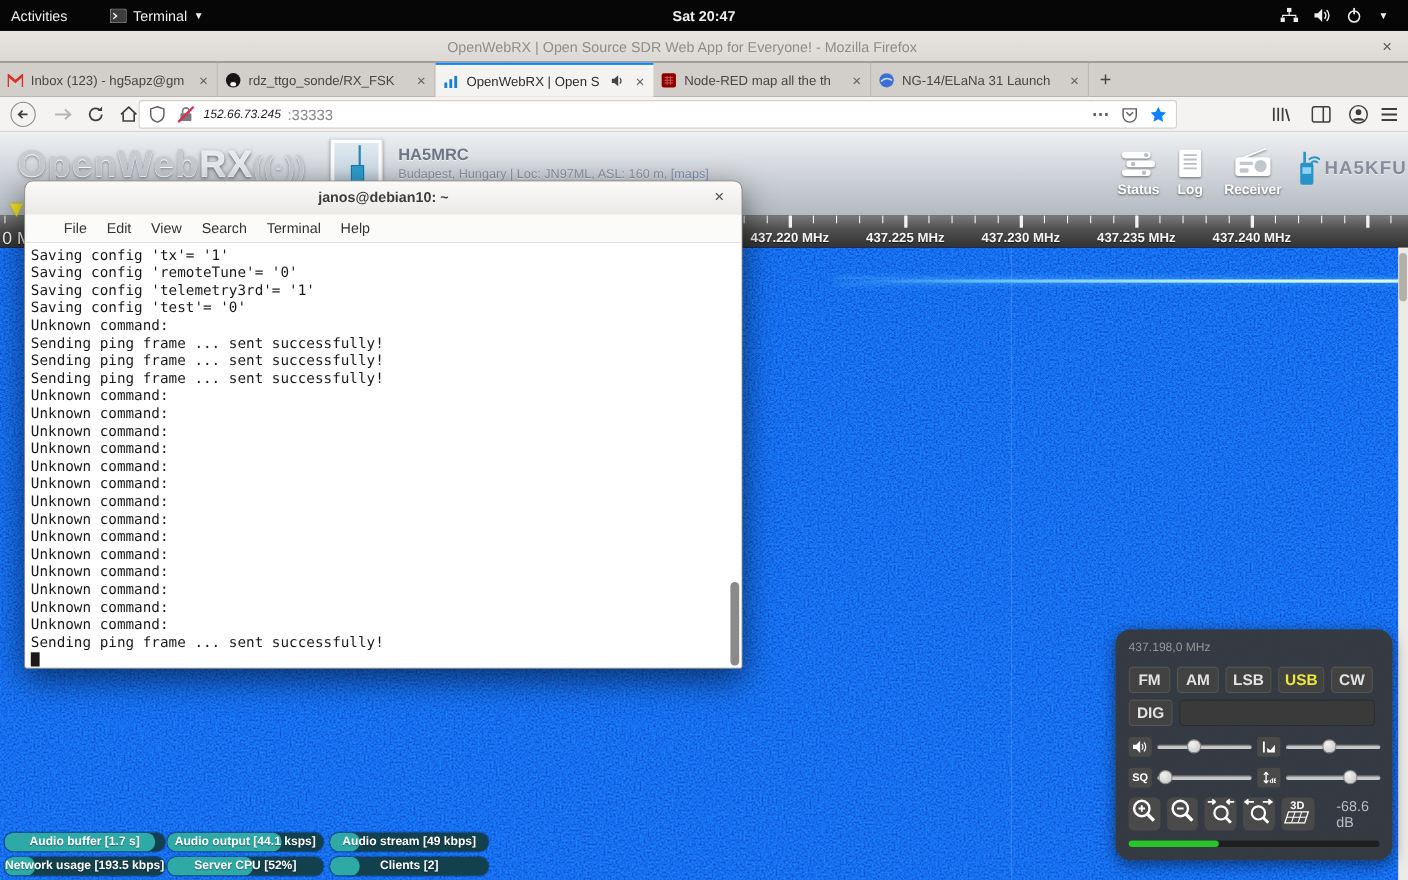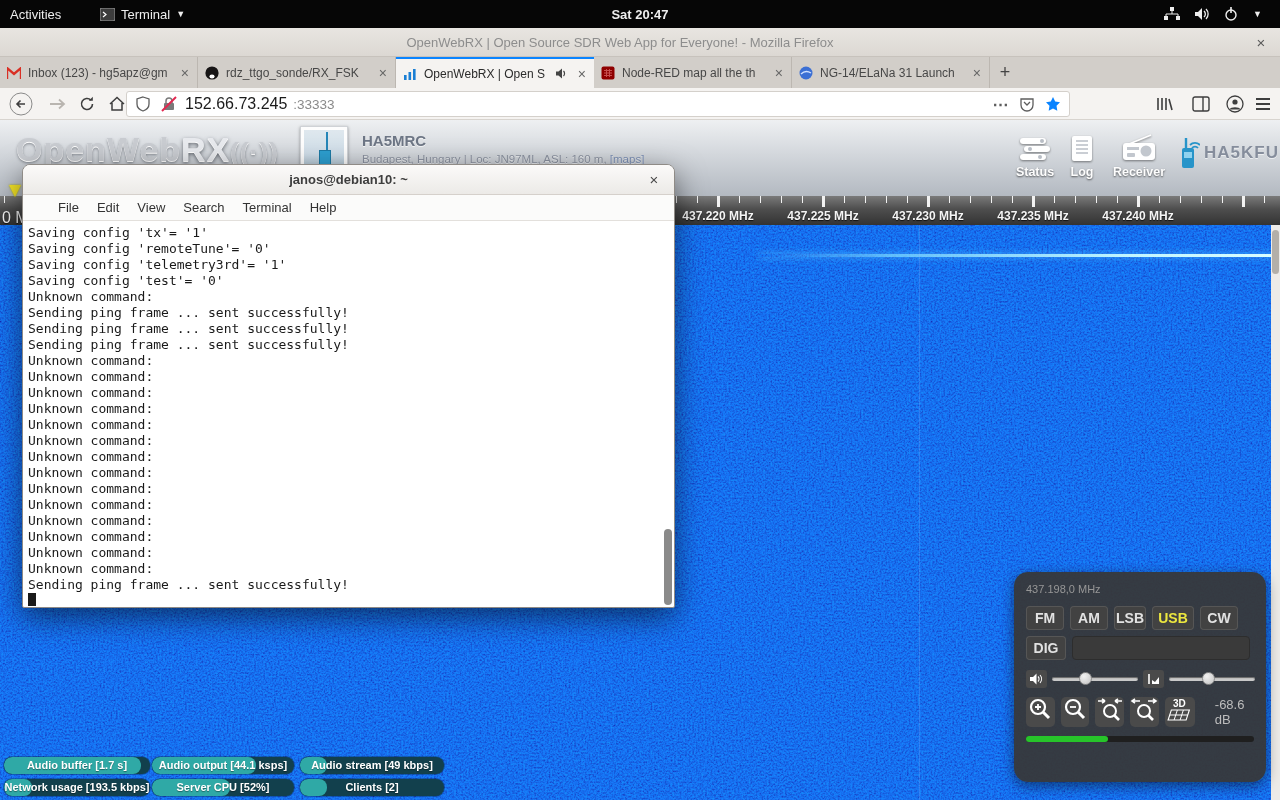--- a/index.html
+++ b/index.html
@@ -19,21 +19,21 @@
   .tab { position:relative; width:198px; height:31px; display:flex; align-items:center; padding:0 6px; gap:6px; color:#474747; font-size:12px; border-right:1px solid #bcb7b1; overflow:hidden; }
   .tab.active { background:#f5f3f1; border-top:2px solid #0a84ff; color:#2b2b2b; border-right:none; }
   .tab .lbl { flex:1; white-space:nowrap; overflow:hidden; }
   .tab .x { color:#666; font-size:14px; padding:0 2px; }
   .tab .fav { width:16px; height:16px; display:inline-flex; align-items:center; justify-content:center; flex:none; }
   #newtab { width:30px; display:flex; align-items:center; justify-content:center; color:#444; font-size:18px; }
 
   #navbar { position:absolute; left:0; top:88px; width:1280px; height:32px; background:#f5f3f1; border-bottom:1px solid #d8d4cf; z-index:5; }
   .navbtn { position:absolute; top:3px; width:26px; height:26px; display:flex; align-items:center; justify-content:center; color:#3e3e3e; }
   #urlbar { position:absolute; left:126px; top:3px; width:944px; height:26px; background:#fff; border:1px solid #d4d0cb; border-radius:3px; display:flex; align-items:center; padding:0 6px; gap:6px; }
-  #urlbar .host { color:#1b1b1b; font-size:16px; }
+  #urlbar .host { color:#1b1b1b; font-size:11px;font-style:italic; }
   #urlbar .port { color:#8a8a8a; font-size:13.5px; }
   #urlbar .spacer { flex:1; }
   .uicon { display:inline-flex; align-items:center; justify-content:center; width:20px; height:20px; }
 
   
   #owrx-header { position:absolute; left:0; top:120px; width:1280px; height:76px; background:linear-gradient(180deg,#eef0f2 0%,#d3d7dc 45%,#b3b9c1 100%); z-index:4; }
   #owrx-logo { position:absolute; left:16px; top:10px; font-size:34px; font-weight:bold; letter-spacing:1px;
                color:#c9ccd1; text-shadow:0 1px 0 #fff, 0 2px 3px rgba(60,65,75,.55); }
   #owrx-logo .rx { color:#e8eaee; text-shadow:0 1px 0 #fff, 0 2px 4px rgba(40,45,55,.75); }
   #owrx-logo .waves { font-size:26px; color:#c9ccd1; }
@@ -492,21 +492,21 @@
 <span id="term-cursor"></span></div>
     <div id="term-scroll"></div>
   </div>
 </div>
 
 <div id="panel">
   <div id="freq-sub">437.198,0 MHz</div>
   <div id="modes-row1">
       <div class="mode-btn" style="width: 38px;">FM</div>
       <div class="mode-btn" style="width: 38px;">AM</div>
-      <div class="mode-btn" style="width: 32px;">LSB</div>
+      <div class="mode-btn" style="width: 42px;">LSB</div>
       <div class="mode-btn active" style="width: 42px;">USB</div>
       <div class="mode-btn" style="width: 38px;">CW</div>
     </div>
   <div id="modes-row2">
     <div class="mode-btn" style="width:40px;">DIG</div>
     <div id="dig-select"></div>
   </div>
 
   <div class="sl-row">
     <div class="sl-btn">
@@ -524,20 +524,37 @@
           <line x1="2" y1="1" x2="2" y2="11" stroke="#fff" stroke-width="1.6"></line>
           <path d="M5 11V7l3 2 4-5v7z" fill="#fff"></path>
         </svg>
     </div>
     <div class="slider">
         <div class="track"></div>
         <div class="thumb" style="left: calc(45% - 6px);"></div>
       </div>
   </div>
 
+  <div class="sl-row">
+    <div class="sl-btn">SQ</div>
+    <div class="slider">
+        <div class="track"></div>
+        <div class="thumb" style="left: calc(8% - 6px);"></div>
+      </div>
+    <div class="sl-btn">
+      <svg width="13" height="12">
+          <path d="M4 1v10M4 1L2 3.5M4 1l2 2.5M4 11L2 8.5M4 11l2-2.5" stroke="#fff" stroke-width="1.2" fill="none"></path>
+          <text x="7" y="11" fill="#fff" font-size="6" font-family="Liberation Sans, sans-serif">dB</text>
+        </svg>
+    </div>
+    <div class="slider">
+        <div class="track"></div>
+        <div class="thumb" style="left: calc(68% - 6px);"></div>
+      </div>
+  </div>
 
   <div id="zoom-row">
     <div class="zoom-btn">
       <svg width="26" height="24">
           <circle cx="11" cy="10" r="7" stroke="#fff" stroke-width="2.2" fill="none"></circle>
           <line x1="16" y1="15" x2="22" y2="21" stroke="#fff" stroke-width="3"></line>
           <path d="M11 7v6M8 10h6" stroke="#fff" stroke-width="1.8"></path>
         </svg>
     </div>
     <div class="zoom-btn">

